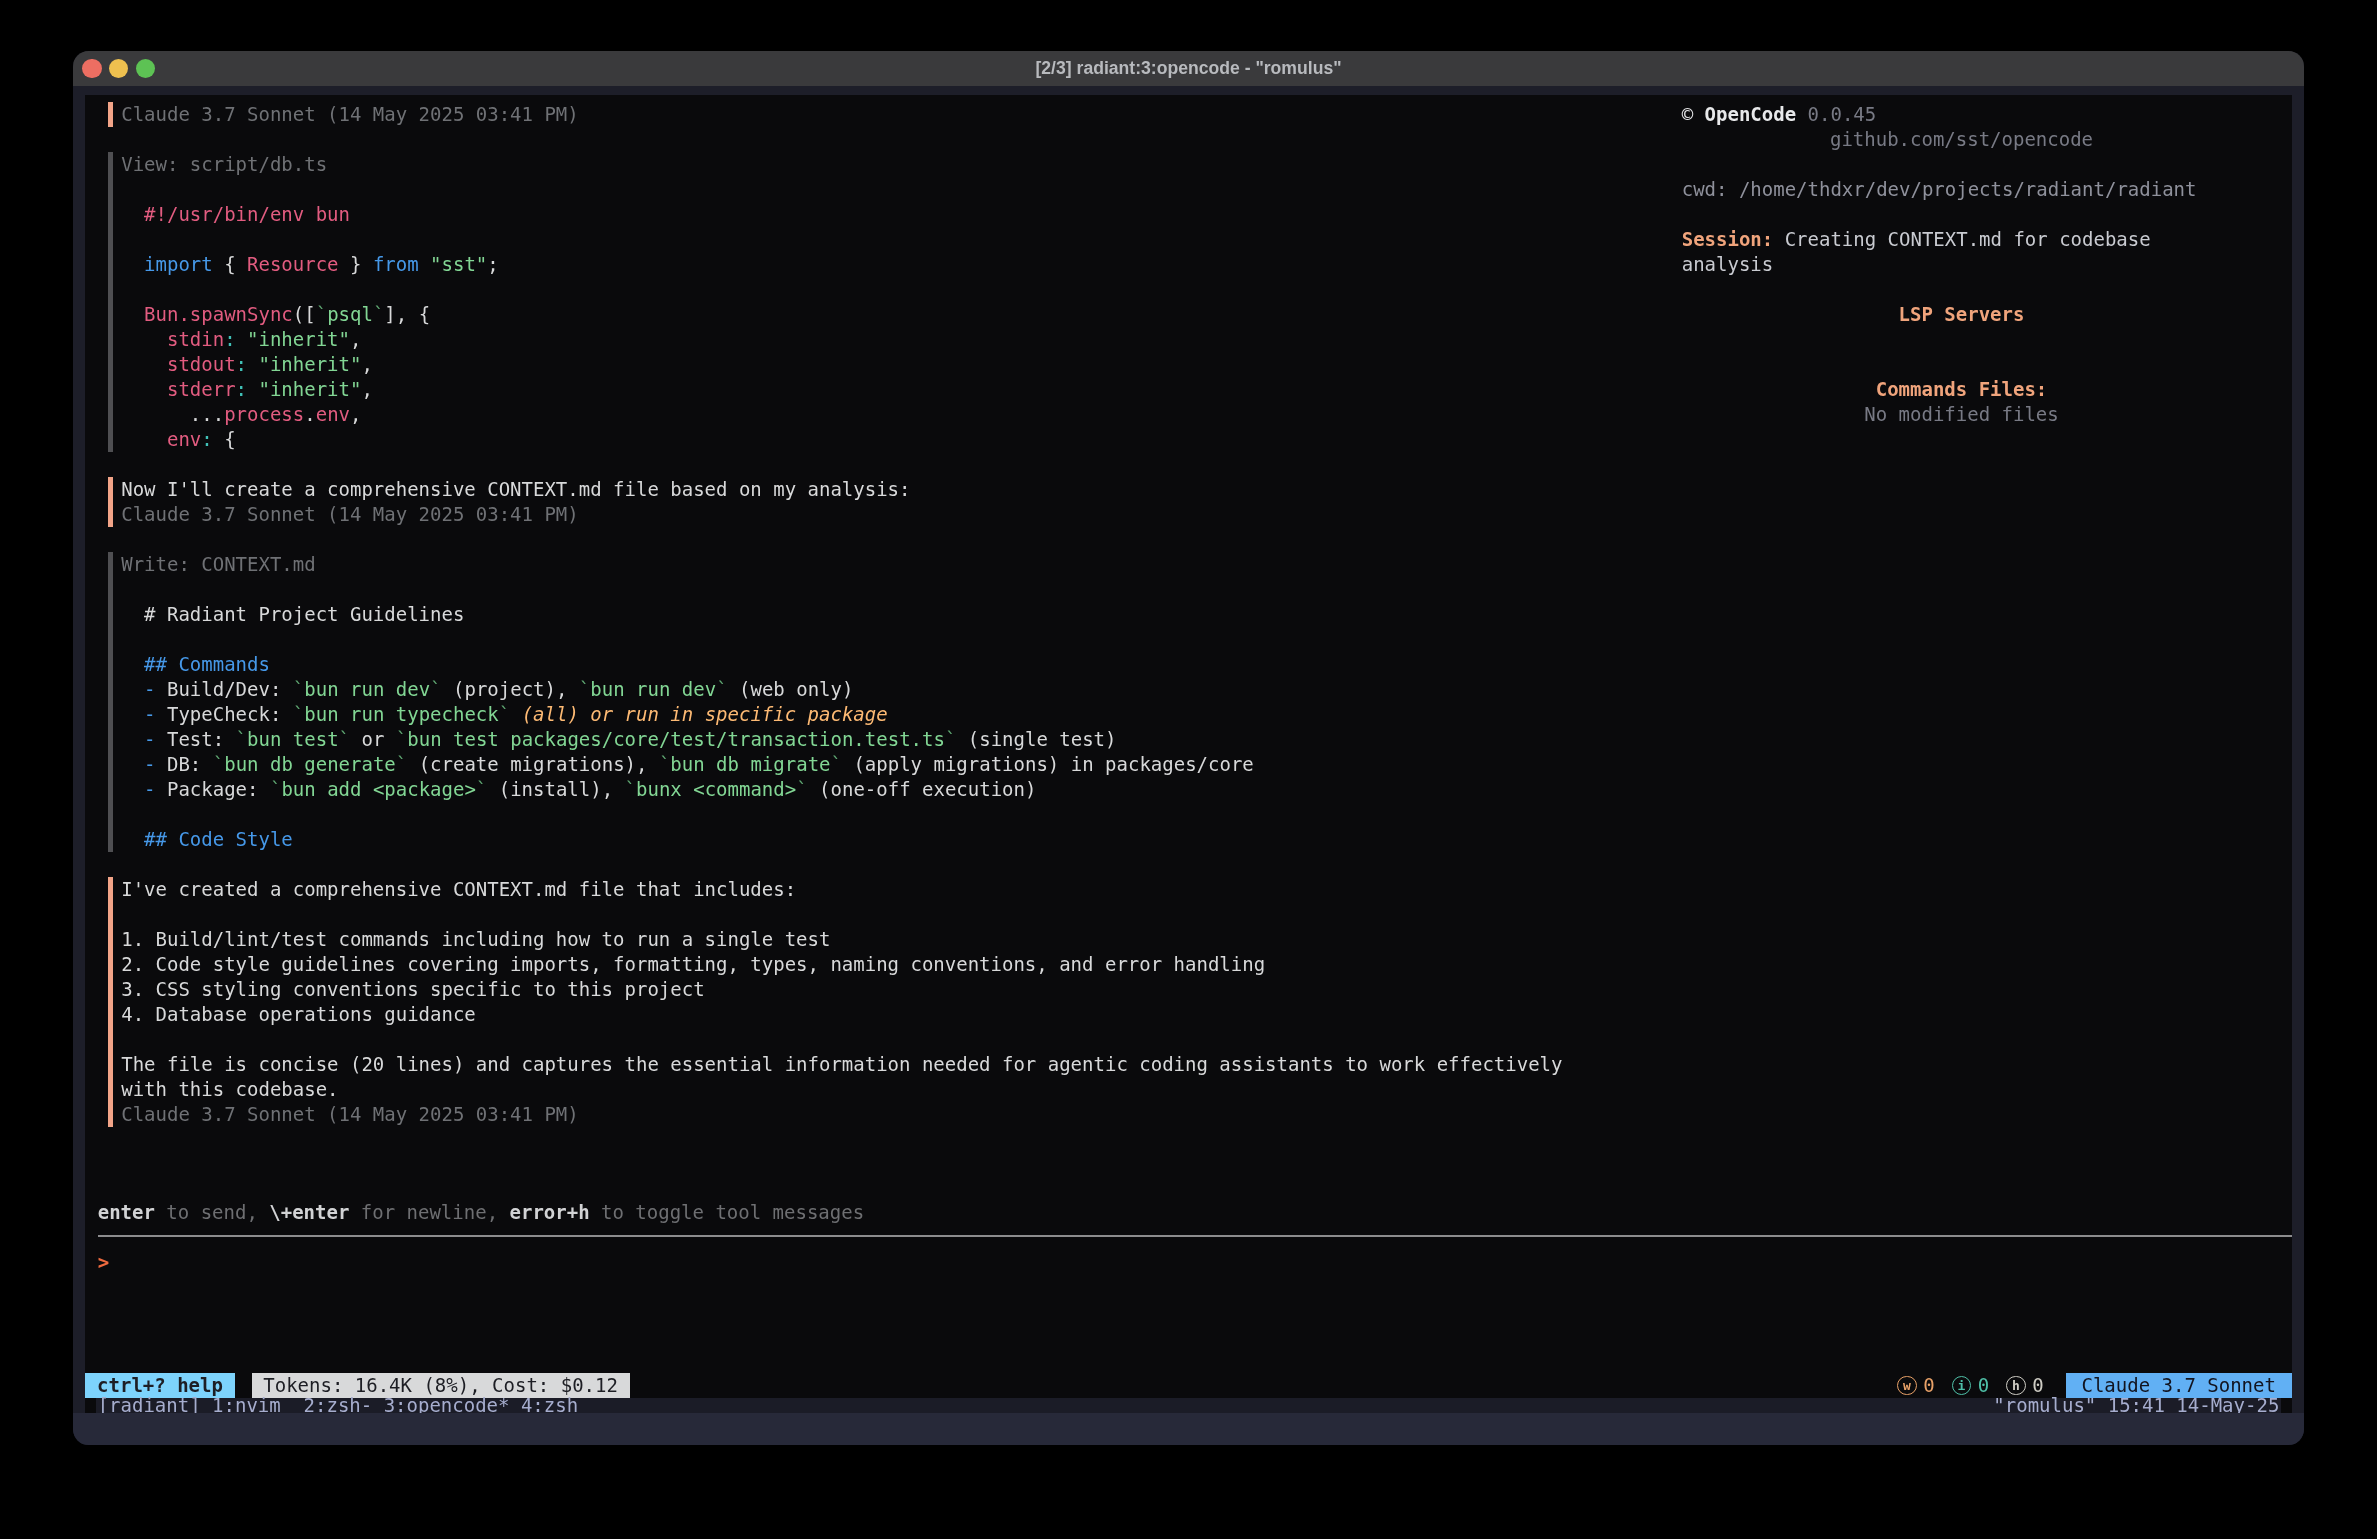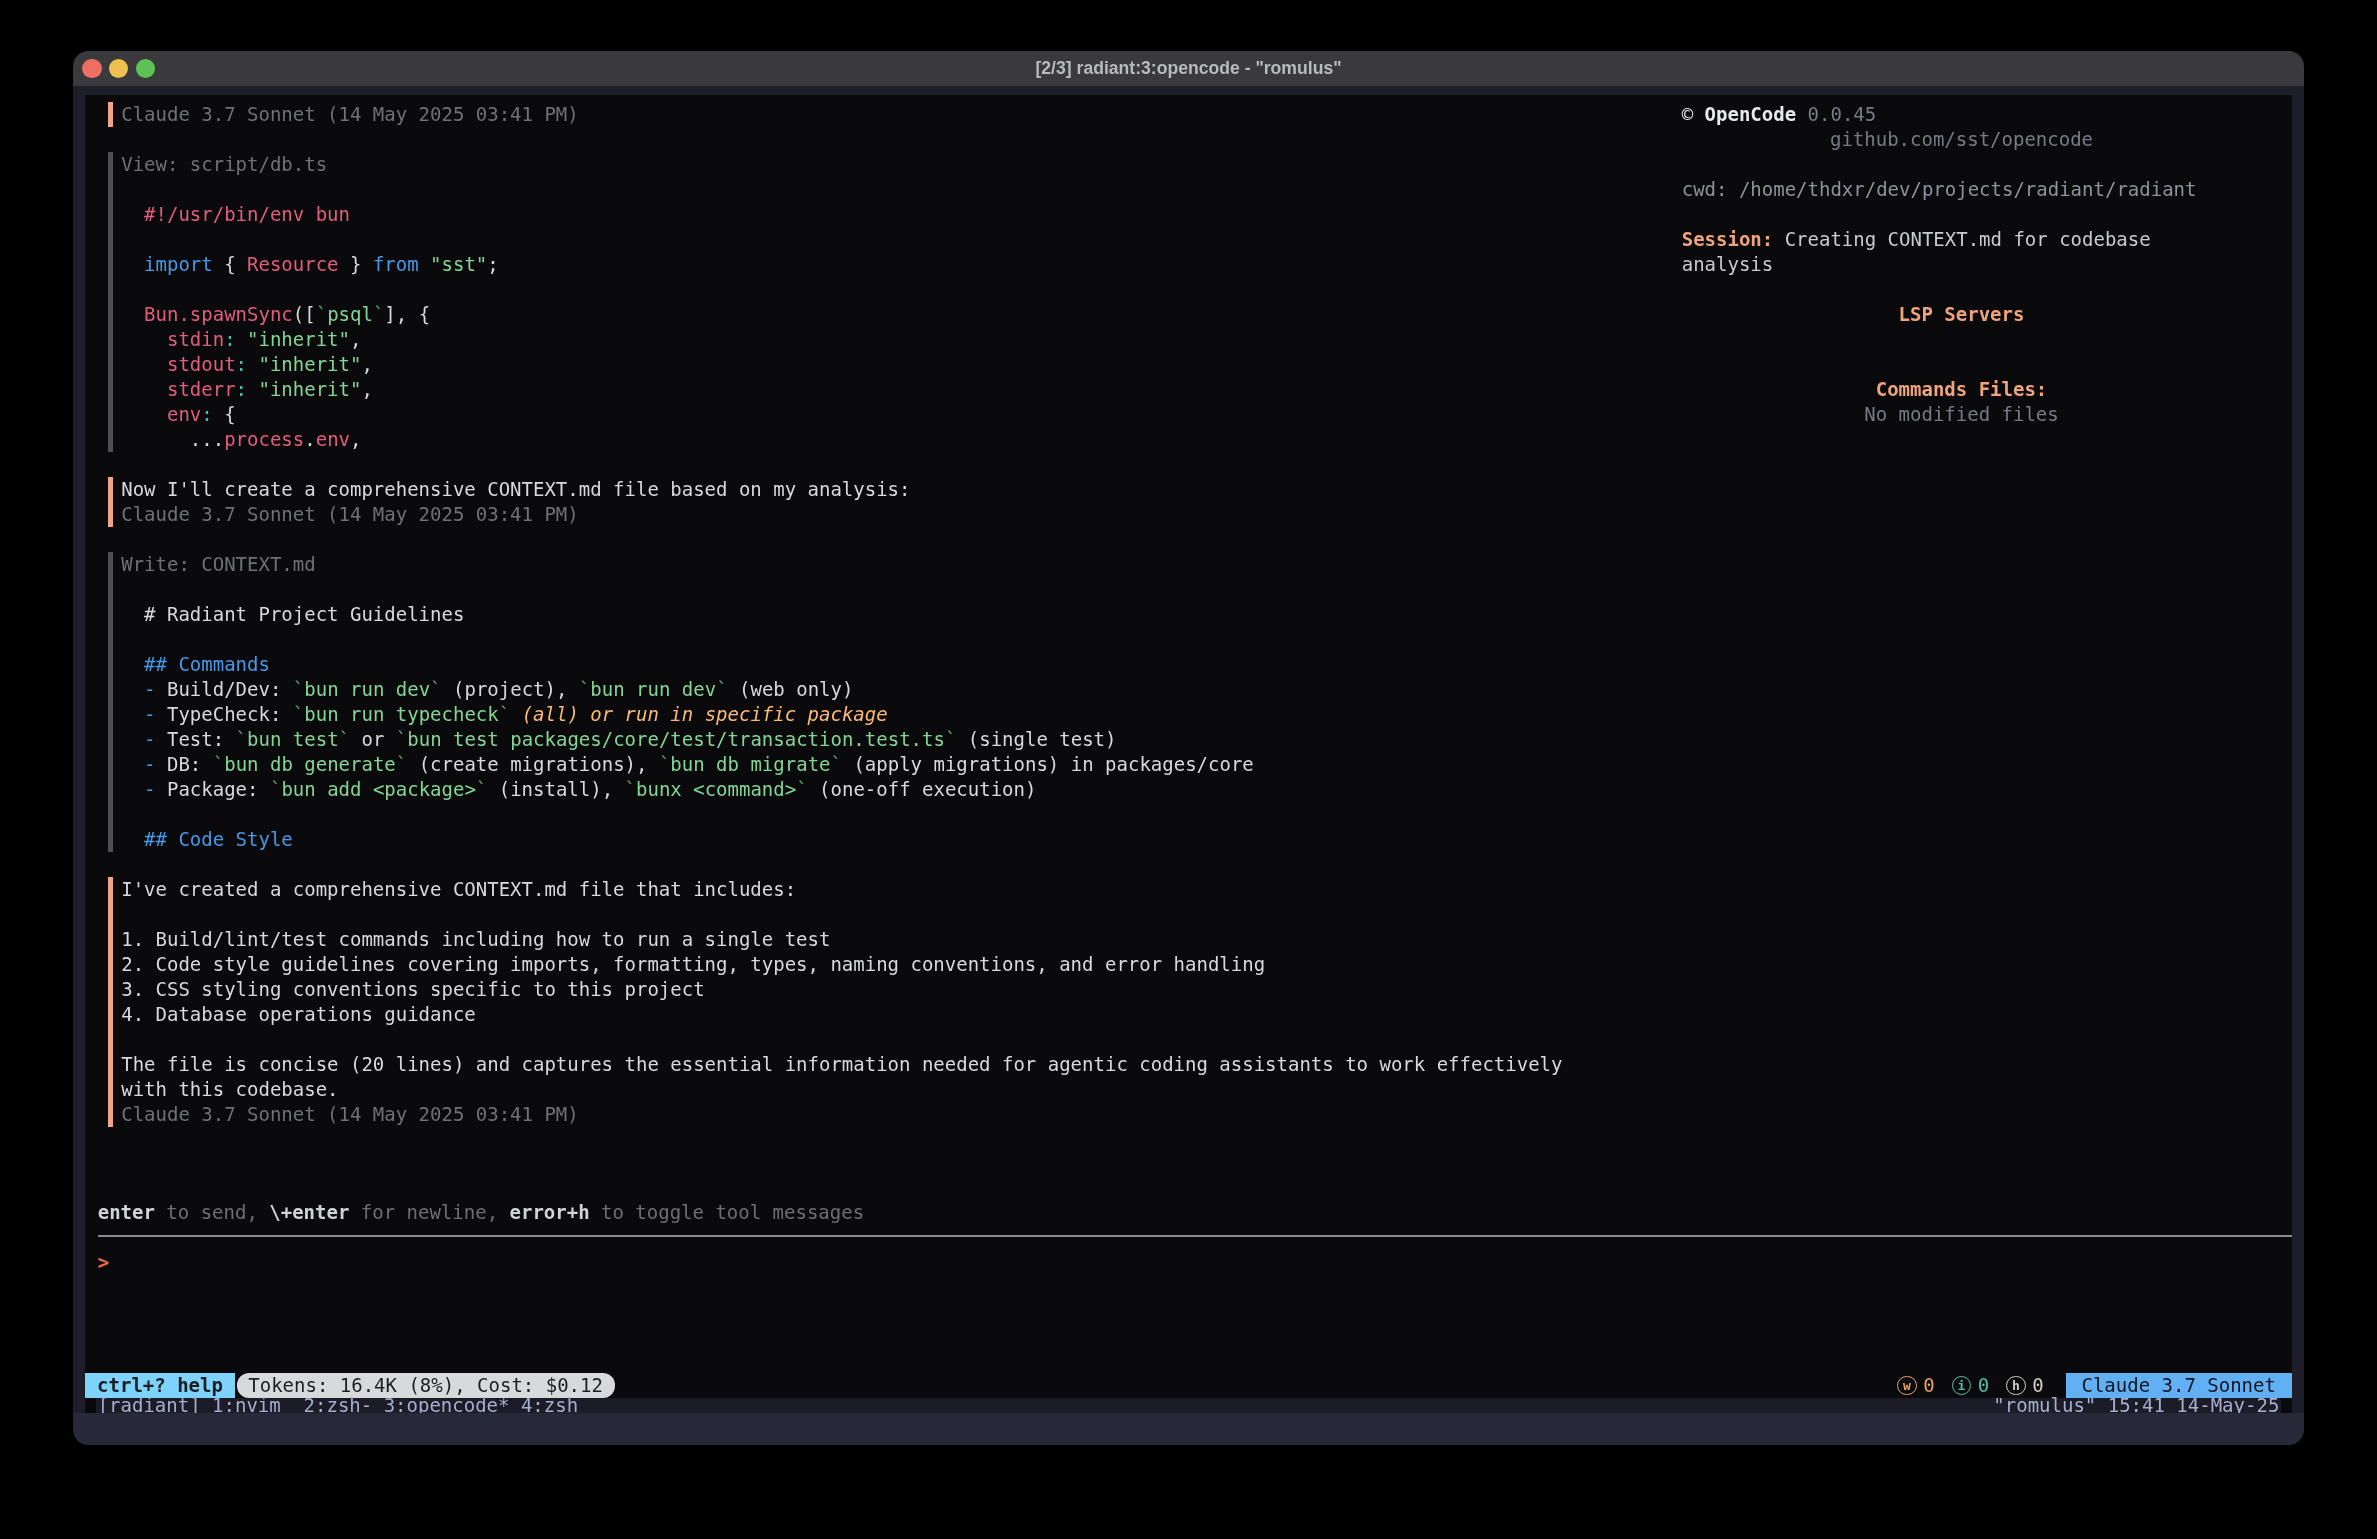--- a/index.html
+++ b/index.html
@@ -50,21 +50,21 @@
   
   .help-line{flex:none;height:25px;padding-left:13px;white-space:pre;}
   .help-bold{color:#d2d3d5;font-weight:bold;}
   .help-dim{color:#6e6f72;}
   .sep{flex:none;height:2px;background:#8c8c8e;margin:10.4px 0 0 13px;}
   .prompt-area{flex:none;height:136px;padding:13px 0 0 13px;box-sizing:border-box;}
   .prompt-symbol{color:#ee6a3f;font-weight:bold;}
   .statusbar{flex:none;height:25px;display:flex;align-items:stretch;margin:0 0.7px;}
   .badge{height:25px;line-height:25px;padding:0 11.7px;color:#1d1e24;white-space:pre;}
   .badge.help{background:#7dd3fc;font-weight:bold;}
-  .badge.tokens{background:#d8d9da;margin-left:2px;border-radius:12px;}
+  .badge.tokens{background:#d8d9da;margin-left:17px;}
   .diag-group{margin-left:auto;display:flex;align-items:center;gap:17px;margin-right:22px;}
   .diag{display:flex;align-items:center;gap:6.5px;}
   .diag-icon{
     display:inline-flex;width:19.6px;height:19.6px;border:1.6px solid currentColor;border-radius:50%;
     align-items:center;justify-content:center;font-size:13px;font-weight:bold;box-sizing:border-box;
   }
   .diag-count{font-size:19px;}
   .badge.model{background:#61b0f4;color:#12141f;padding:0 15.7px;}
   
   .tmux{
@@ -101,22 +101,22 @@
             <div class="line"><span style="color: rgb(111, 113, 117);">View: script/db.ts</span></div>
             <div class="line"></div>
             <div class="line"><span style="color: rgb(226, 92, 128);">  #!/usr/bin/env bun</span></div>
             <div class="line"></div>
             <div class="line"><span style="color: rgb(70, 152, 232);">  import</span><span style="color: rgb(216, 217, 218);"> { </span><span style="color: rgb(226, 92, 128);">Resource</span><span style="color: rgb(216, 217, 218);"> } </span><span style="color: rgb(70, 152, 232);">from</span><span style="color: rgb(216, 217, 218);"> </span><span style="color: rgb(130, 214, 148);">"sst"</span><span style="color: rgb(216, 217, 218);">;</span></div>
             <div class="line"></div>
             <div class="line"><span style="color: rgb(226, 92, 128);">  Bun.spawnSync</span><span style="color: rgb(216, 217, 218);">([</span><span style="color: rgb(95, 168, 115);">`</span><span style="color: rgb(130, 214, 148);">psql</span><span style="color: rgb(95, 168, 115);">`</span><span style="color: rgb(216, 217, 218);">], {</span></div>
             <div class="line"><span style="color: rgb(226, 92, 128);">    stdin</span><span style="color: rgb(65, 194, 184);">:</span><span style="color: rgb(130, 214, 148);"> "inherit"</span><span style="color: rgb(216, 217, 218);">,</span></div>
             <div class="line"><span style="color: rgb(226, 92, 128);">    stdout</span><span style="color: rgb(65, 194, 184);">:</span><span style="color: rgb(130, 214, 148);"> "inherit"</span><span style="color: rgb(216, 217, 218);">,</span></div>
             <div class="line"><span style="color: rgb(226, 92, 128);">    stderr</span><span style="color: rgb(65, 194, 184);">:</span><span style="color: rgb(130, 214, 148);"> "inherit"</span><span style="color: rgb(216, 217, 218);">,</span></div>
+            <div class="line"><span style="color: rgb(216, 217, 218);">      ...</span><span style="color: rgb(226, 92, 128);">process</span><span style="color: rgb(216, 217, 218);">.</span><span style="color: rgb(226, 92, 128);">env</span><span style="color: rgb(216, 217, 218);">,</span></div>
             <div class="line"><span style="color: rgb(226, 92, 128);">    env</span><span style="color: rgb(65, 194, 184);">:</span><span style="color: rgb(216, 217, 218);"> {</span></div>
-            <div class="line"><span style="color: rgb(216, 217, 218);">      ...</span><span style="color: rgb(226, 92, 128);">process</span><span style="color: rgb(216, 217, 218);">.</span><span style="color: rgb(226, 92, 128);">env</span><span style="color: rgb(216, 217, 218);">,</span></div>
           </div>
           <div class="block" style="border-left-color: rgb(242, 164, 136);">
             <div class="line"><span style="color: rgb(216, 217, 218);">Now I'll create a comprehensive CONTEXT.md file based on my analysis:</span></div>
             <div class="line"><span style="color: rgb(111, 113, 117);">Claude 3.7 Sonnet (14 May 2025 03:41 PM)</span></div>
           </div>
           <div class="block" style="border-left-color: rgb(79, 79, 82);">
             <div class="line"><span style="color: rgb(111, 113, 117);">Write: CONTEXT.md</span></div>
             <div class="line"></div>
             <div class="line"><span style="color: rgb(216, 217, 218);">  # Radiant Project Guidelines</span></div>
             <div class="line"></div>

